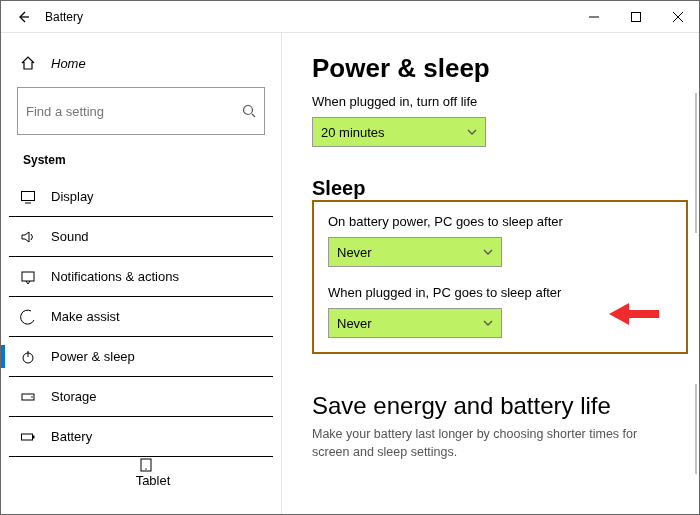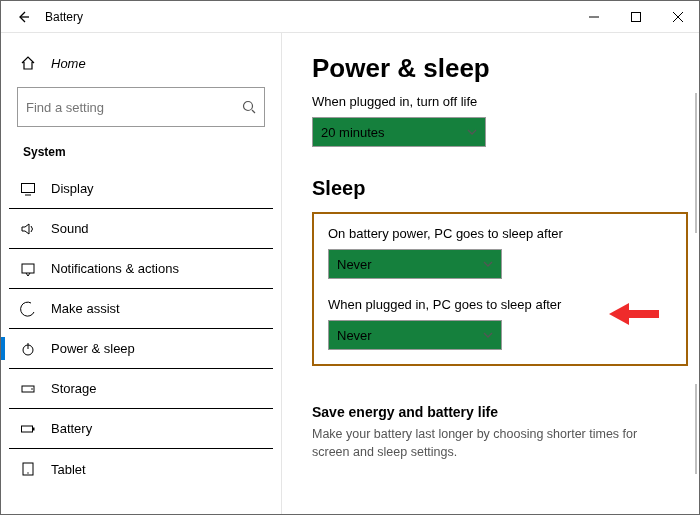--- a/index.html
+++ b/index.html
@@ -15,45 +15,45 @@
 
   
   .content { display: flex; height: calc(515px - 34px); }
   .sidebar { width: 280px; padding: 12px 8px 0 8px; position: relative; }
   .main { flex: 1; padding: 20px 30px 0 30px; position: relative; overflow: hidden; }
 
   
   .nav-home { display: flex; align-items: center; height: 36px; padding-left: 10px; cursor: pointer; font-style: italic; }
   .nav-home .icon { width: 18px; display: flex; justify-content: center; }
   .nav-home span.lbl { margin-left: 14px; font-size: 13px; }
-  .searchbox { margin: 6px 8px 10px 8px; height: 40px; border: 1px solid #999; display: flex; align-items: center; padding: 0 8px; background: #fff; }
+  .searchbox { margin: 6px 8px 10px 8px; height: 48px; border: 1px solid #999; display: flex; align-items: center; padding: 0 8px; background: #fff; }
   .searchbox input { flex: 1; border: none; outline: none; font-size: 13px; background: transparent; }
   .searchbox .sicon { color: #555; }
   .section-label { font-size: 12px; font-weight: 600; padding: 8px 0 10px 14px; }
   .nav-item { display: flex; align-items: center; height: 40px; padding-left: 10px; cursor: pointer; border-bottom: 1px solid #000000; position: relative; }
-  .nav-item:last-child { border-bottom: none; }
+  .nav-item:last-child { border-bottom: none; flex-direction: column; }
   .nav-item .icon { width: 18px; display: flex; justify-content: center; color: #333; }
   .nav-item .lbl { margin-left: 14px; font-size: 13px; color: #000; }
   .nav-item.active::before { content: ""; position: absolute; left: -8px; top: 8px; bottom: 8px; width: 4px; background: #0078d4; }
 
   
   .divider { width: 1px; background: #e5e5e5; }
 
   
   h1.page-title { font-size: 26px; font-weight: 600; margin-bottom: 10px; }
   .field-label { font-size: 13px; color: #000; margin-bottom: 8px; }
-  .select { width: 174px; height: 30px; border: 1px solid #999; display: flex; align-items: center; padding: 0 8px; font-size: 13px; cursor: pointer; background: #15803d; justify-content: space-between; }
+  .select { width: 174px; height: 30px; border: 1px solid #999; display: flex; align-items: center; padding: 0 8px; font-size: 13px; cursor: pointer; background: #bef264; justify-content: space-between; }
   .select .chev { color: #555; }
-  h2.sub { font-size: 20px; font-weight: 600; margin-top: 30px; margin-bottom: 12px; }
+  h2.sub { font-size: 20px; font-weight: 600; margin-top: 30px; margin-bottom: 0; }
   .highlight-box { border: 2px solid #a16207; padding: 10px 100px 14px 14px; width: 258px; box-sizing: content-box; position: relative; }
   .highlight-box .field-label { margin-top: 2px; }
   .highlight-box .field-label.second { margin-top: 18px; }
   .arrow { position: absolute; right: 40px; top: 270px; }
   .arrow svg path, .arrow svg polygon { fill: #ef2b2b; }
-  .energy-title { font-size: 14px; font-weight: 700; margin-top: 38px; }
+  .energy-title { font-size: 24px; font-weight: 400; margin-top: 38px; }
   .energy-sub { font-size: 12.5px; color: #555; margin-top: 6px; line-height: 1.4; max-width: 360px; }
 
   
   .scroll-indicator { position: absolute; right: 2px; top: 60px; width: 2px; height: 140px; background: #c0c0c0; }
   .scroll-indicator2 { position: absolute; right: 2px; bottom: 40px; width: 2px; height: 90px; background: #c0c0c0; }
 
   svg { display: block; }
 </style>
 </head>
 <body>

